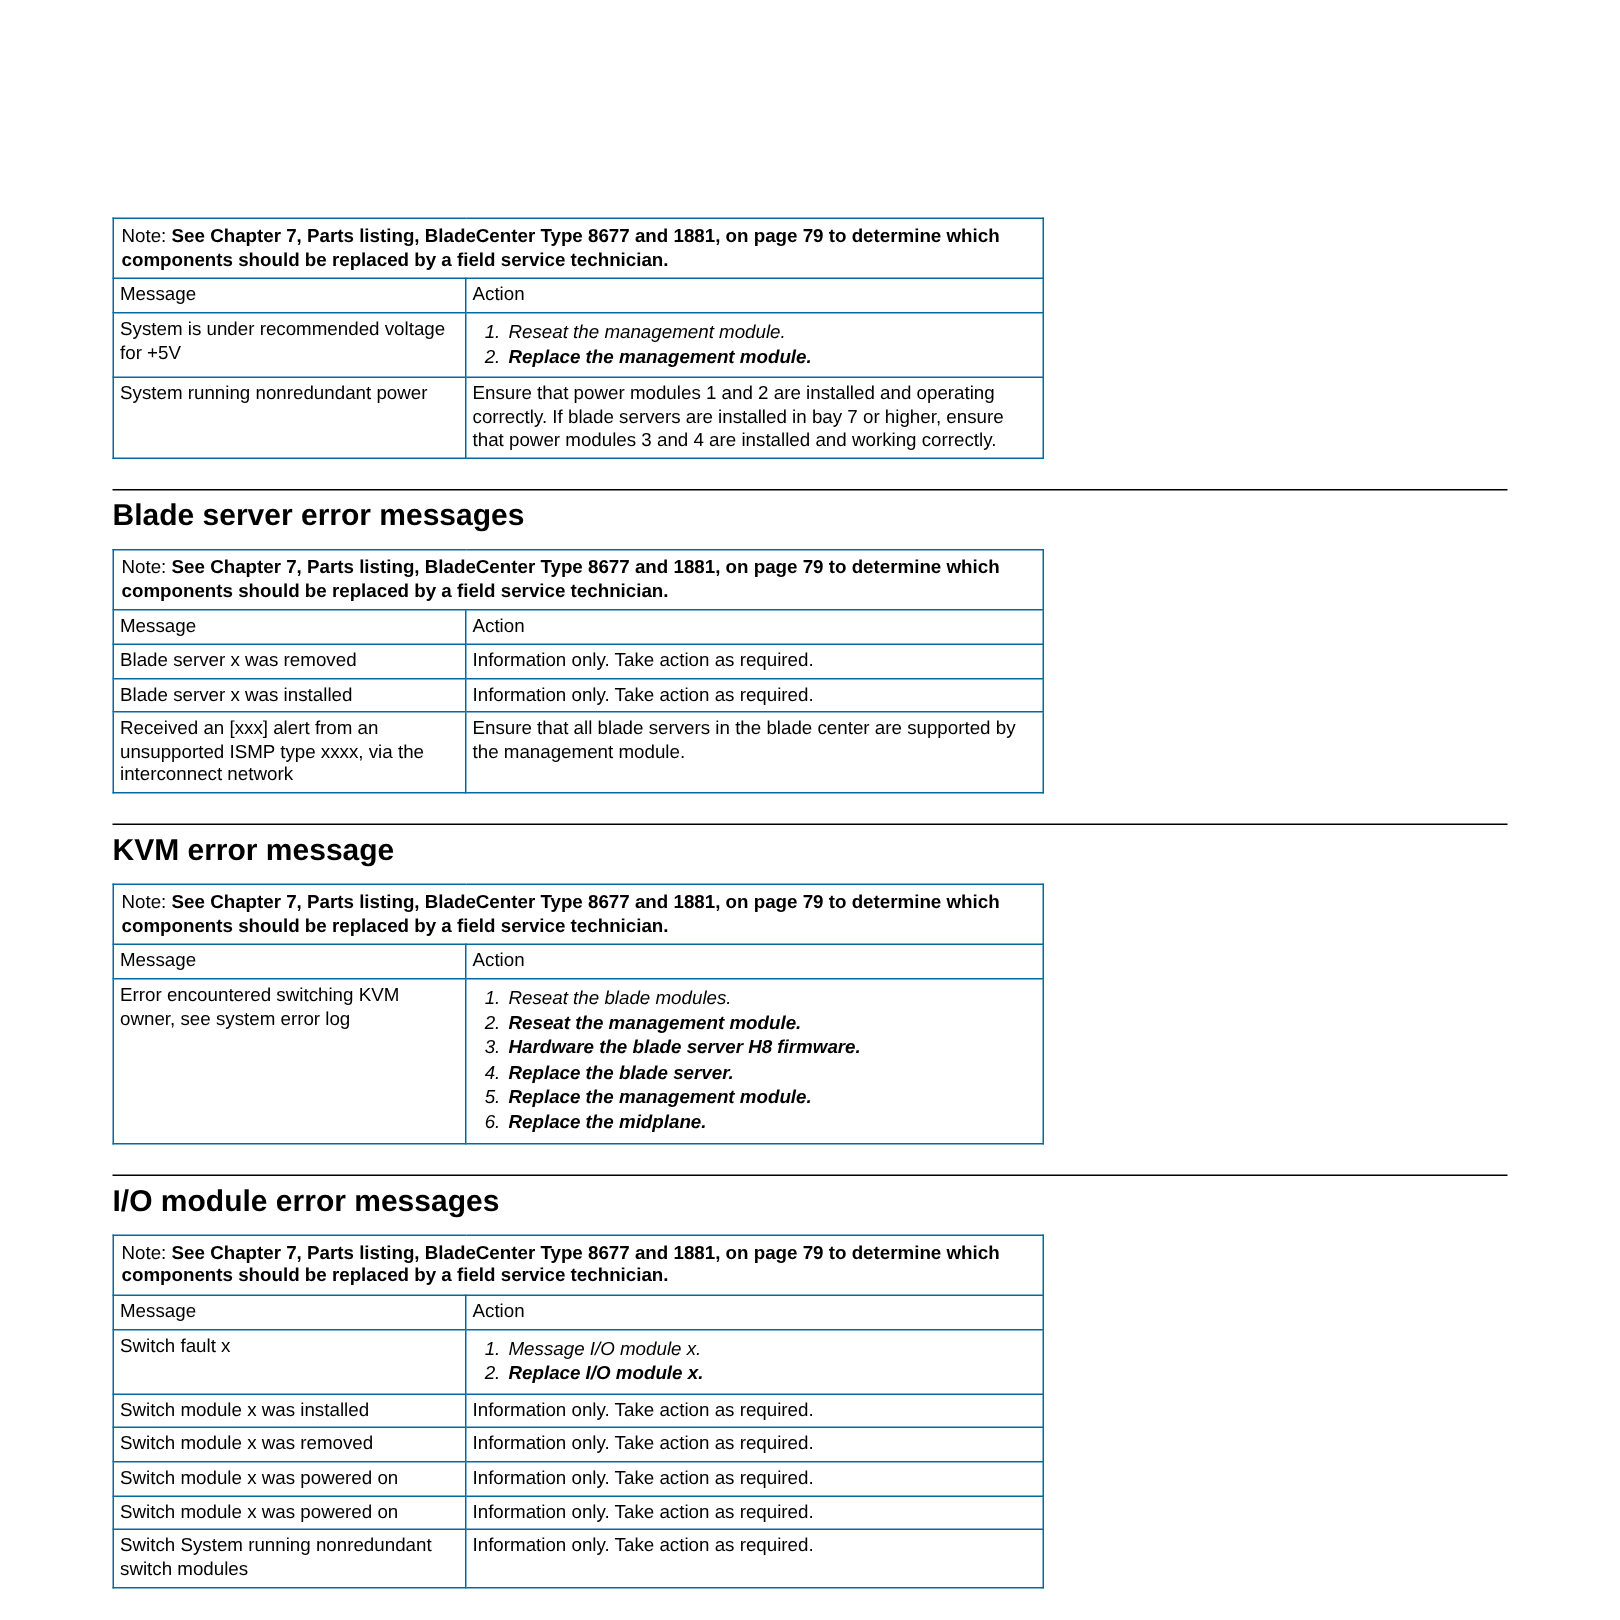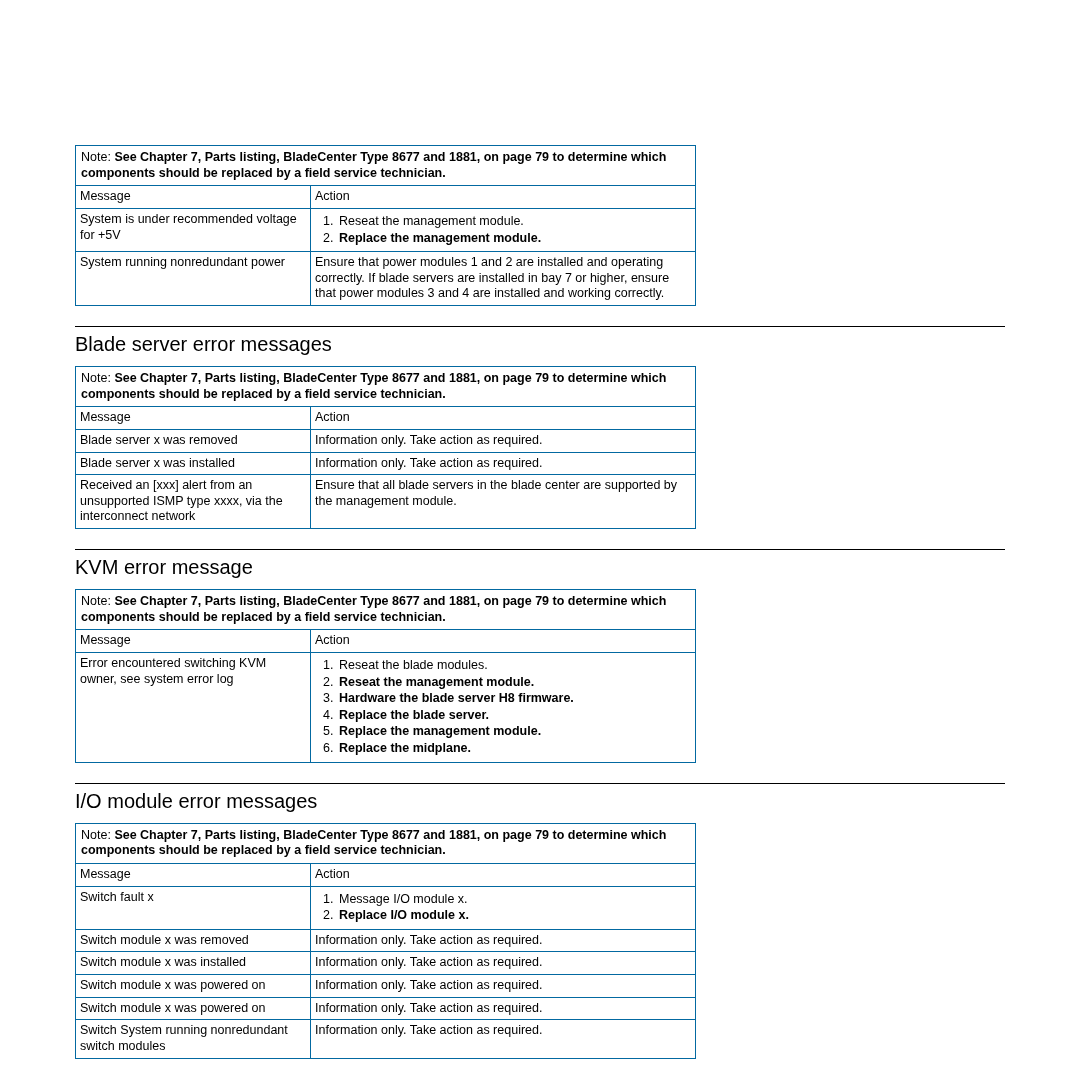--- a/index.html
+++ b/index.html
@@ -19,21 +19,21 @@
   .section {
     margin-bottom: 20px;
   }
   .section-rule {
     border: none;
     border-top: 1.5px solid #000;
     margin: 0 0 6px 0;
   }
   .section-title {
     font-size: 20px;
-    font-weight: normal;
+    font-weight: bold;
     margin: 0 0 10px 0;
     font-family: Arial, Helvetica, sans-serif;
   }
   table {
     border-collapse: collapse;
     width: 620px;
     table-layout: fixed;
   }
   col.c1 { width: 235px; }
   col.c2 { width: 385px; }
@@ -50,20 +50,21 @@
   }
   .note-cell .nlabel { display:inline; }
   .bold { font-weight: bold; }
   ol.actions {
     margin: 2px 0 2px 0;
     padding-left: 22px;
   }
   ol.actions li {
     margin: 1px 0;
     padding-left: 2px;
+    font-style: italic;
   }
   .footer {
     margin-top: 18px;
     font-size: 12px;
   }
   .footer .pn { font-weight: bold; display:inline; margin-right:8px;}
   .footer .ft { font-weight: bold; display:inline;}
 </style>
 </head>
 <body>
@@ -197,25 +198,25 @@
       <tr>
         <td>Switch fault x</td>
         <td>
           <ol class="actions">
             <li><span>Message I/O module x.</span></li>
             <li><span class="bold">Replace I/O module x.</span></li>
           </ol>
         </td>
       </tr>
       <tr>
+        <td>Switch module x was installed</td>
+        <td>Information only. Take action as required.</td>
+      </tr>
+      <tr>
         <td>Switch module x was removed</td>
-        <td>Information only. Take action as required.</td>
-      </tr>
-      <tr>
-        <td>Switch module x was installed</td>
         <td>Information only. Take action as required.</td>
       </tr>
       <tr>
         <td>Switch module x was powered on</td>
         <td>Information only. Take action as required.</td>
       </tr>
       <tr>
         <td>Switch module x was powered on</td>
         <td>Information only. Take action as required.</td>
       </tr>

